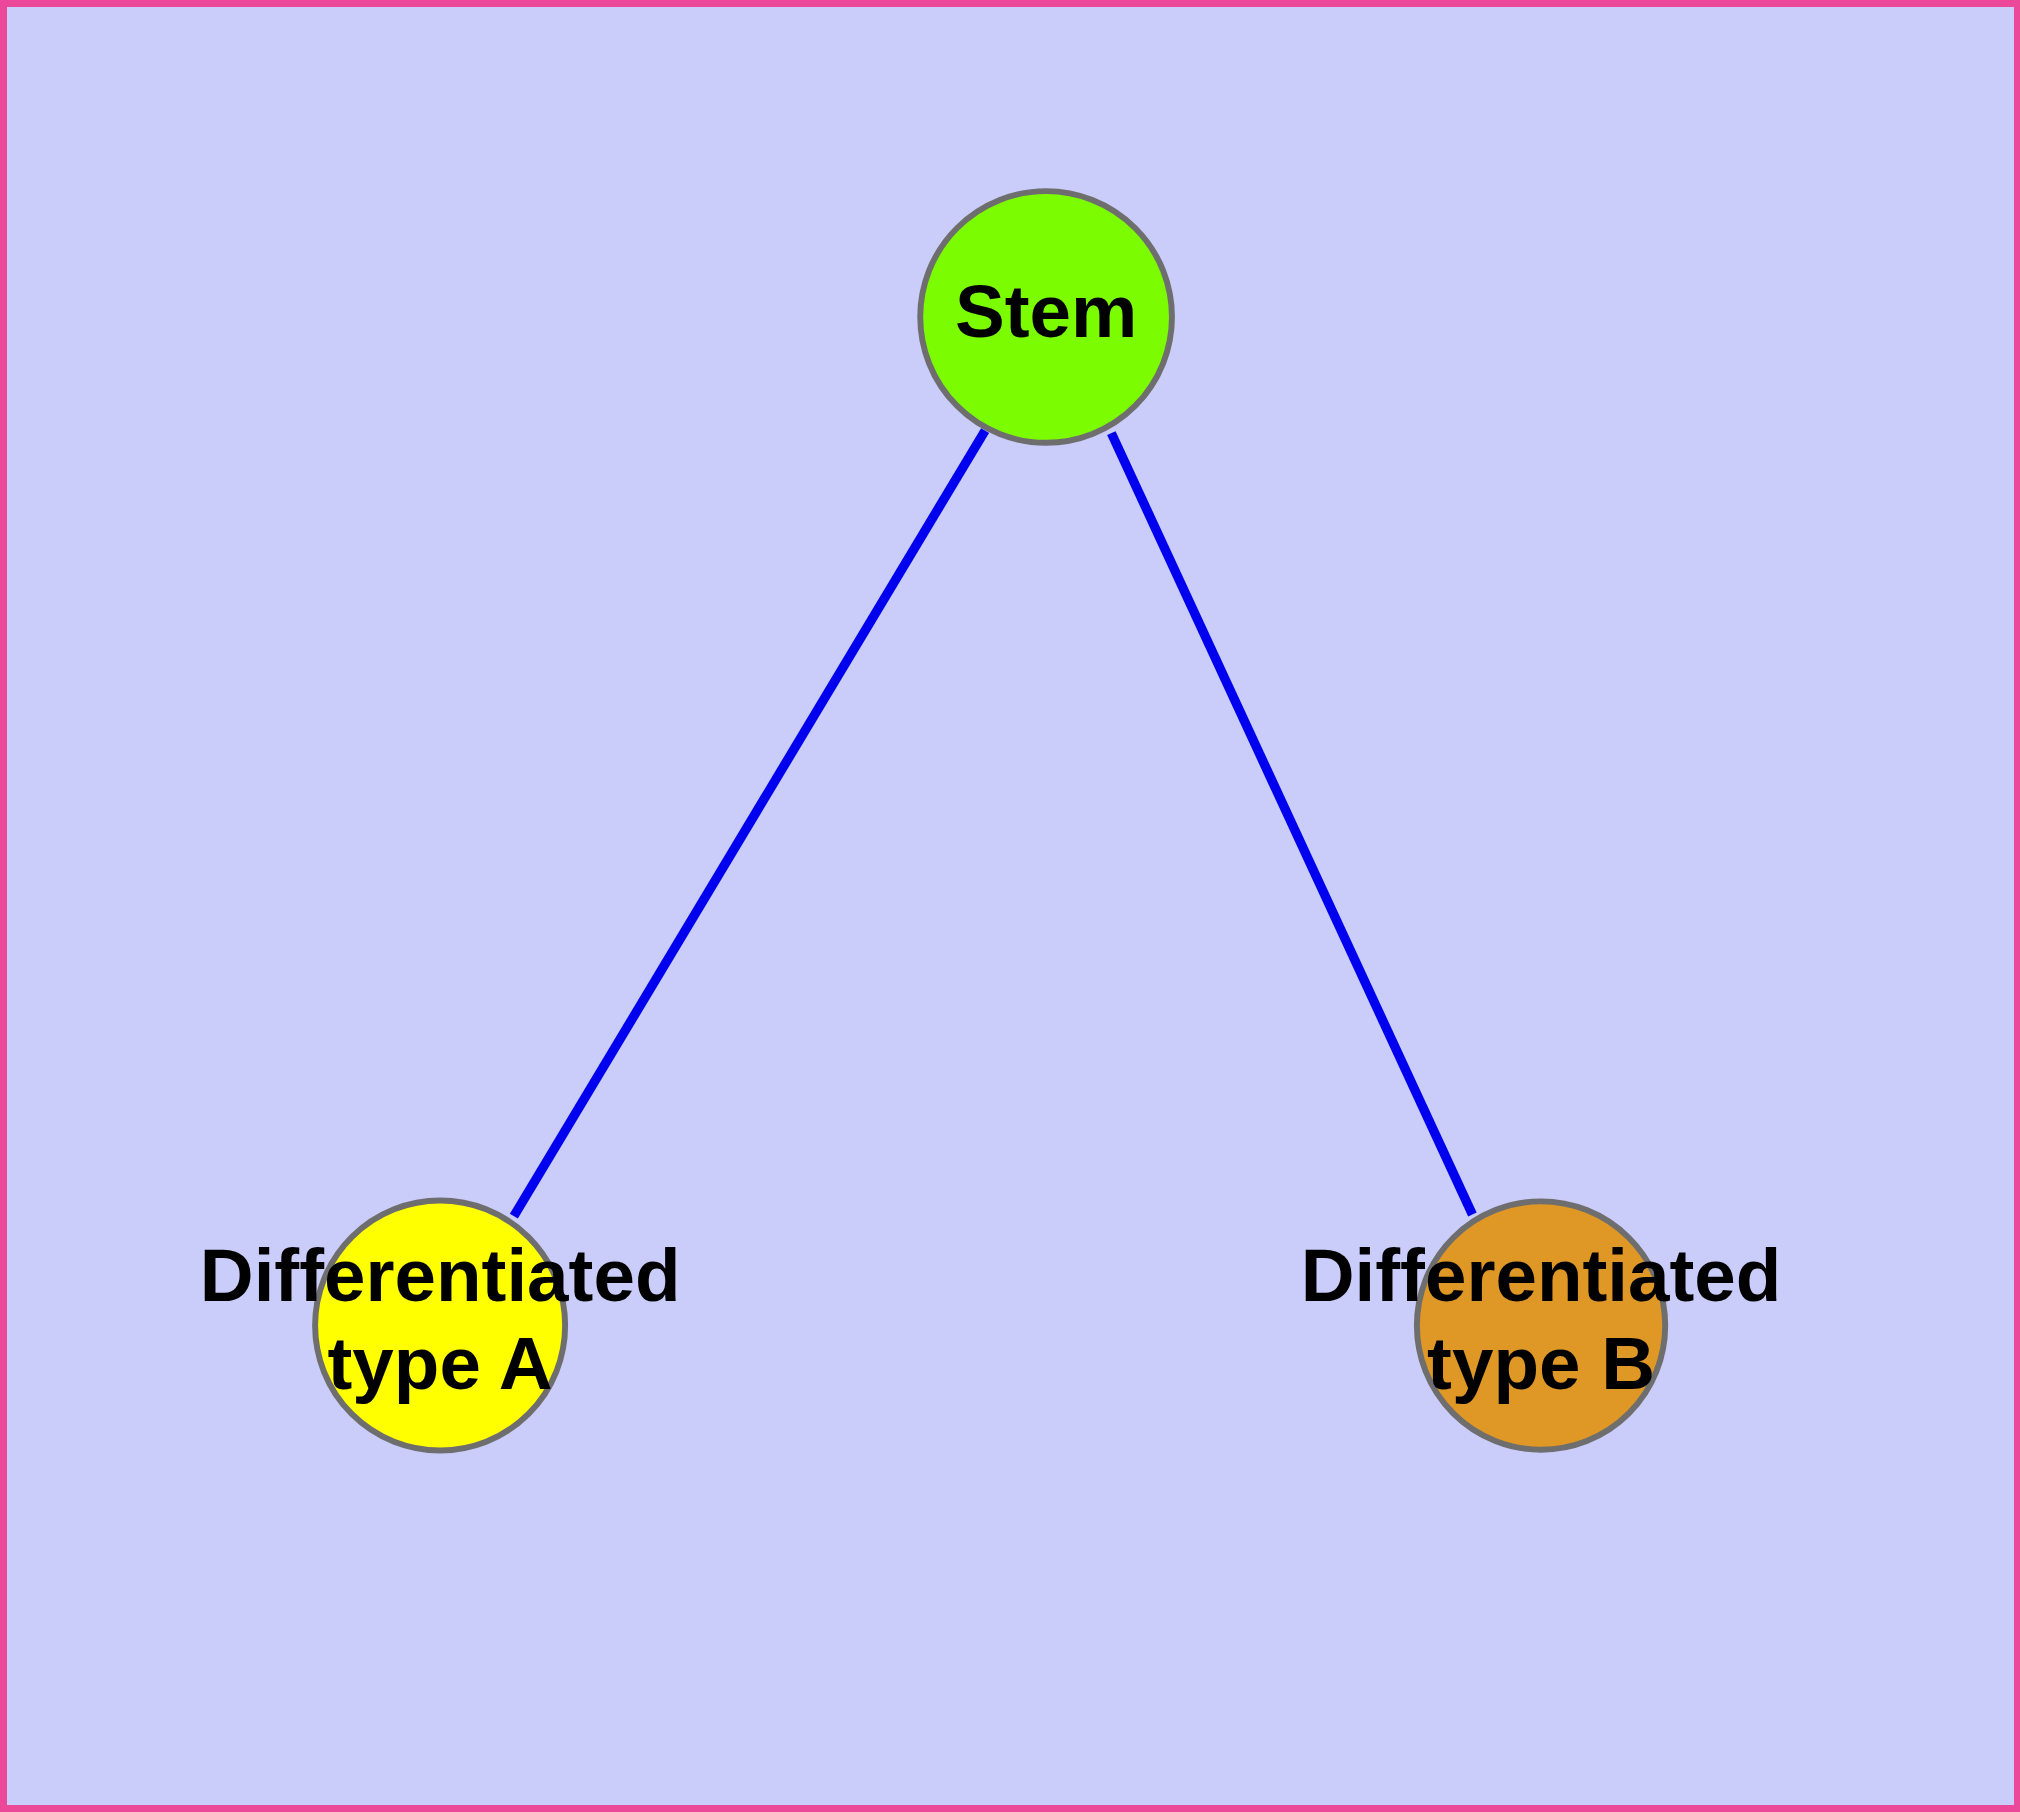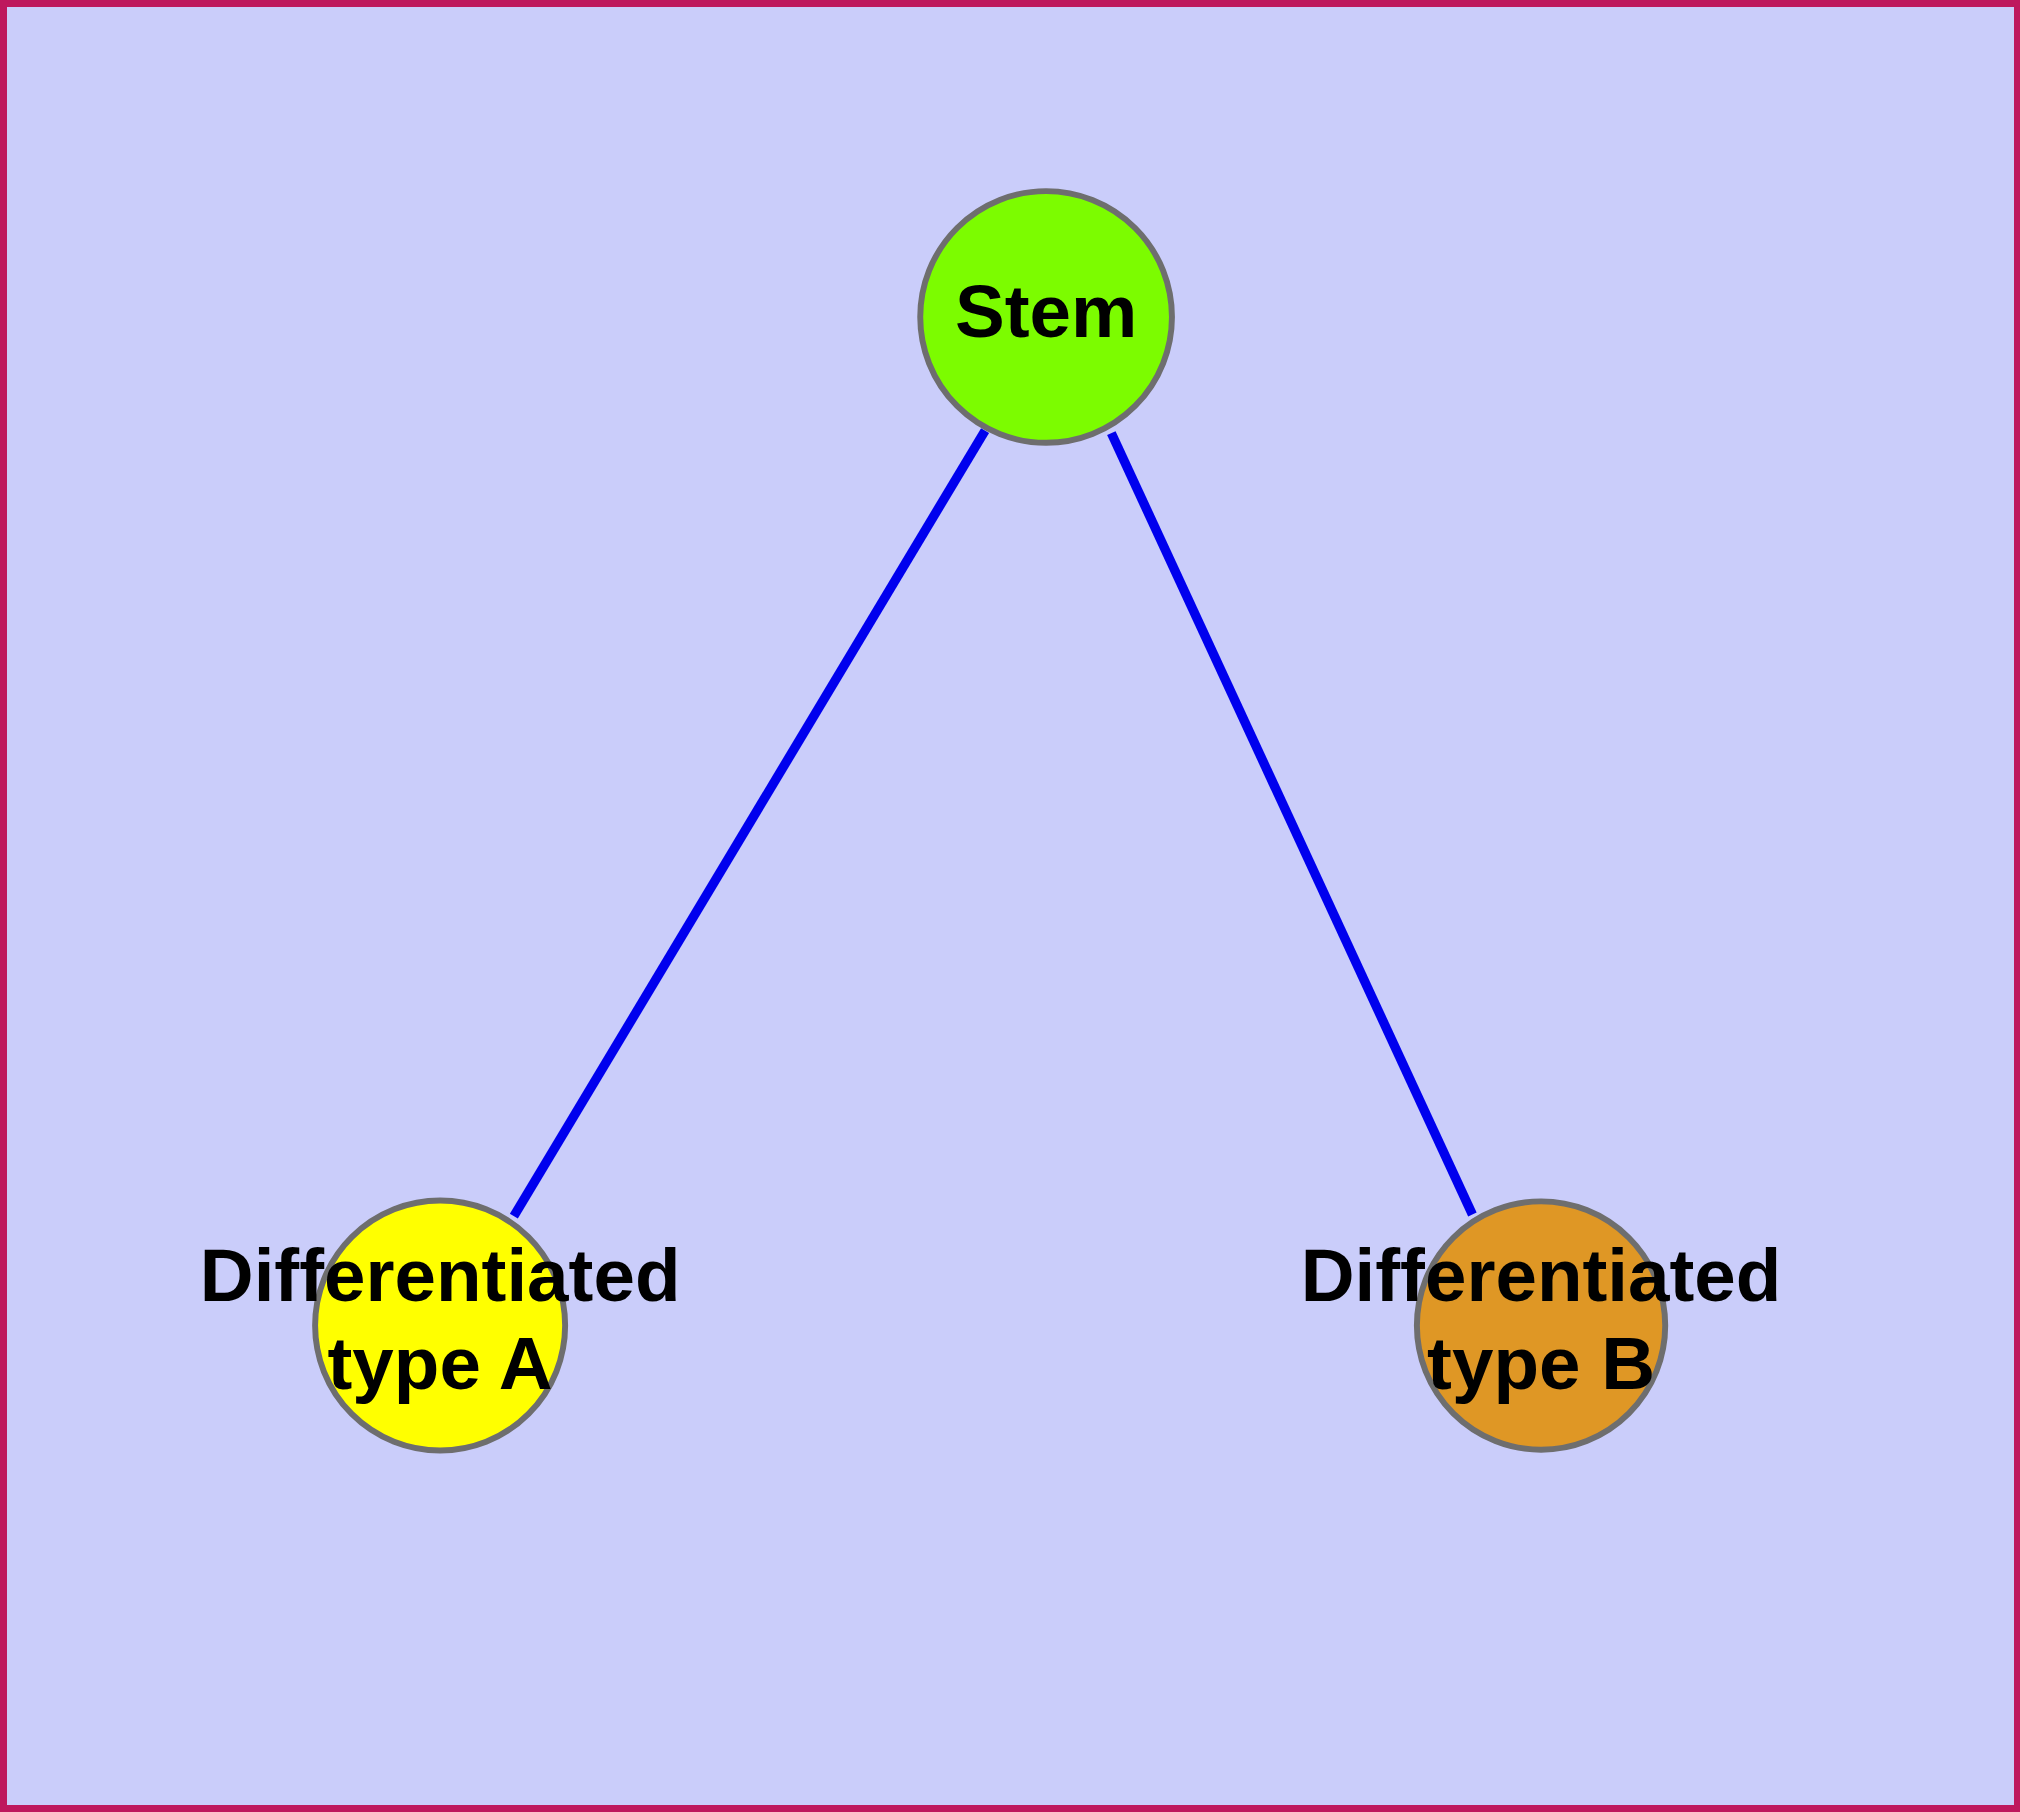--- a/index.html
+++ b/index.html
@@ -11,21 +11,21 @@
     width: 2021px;
     height: 1812px;
     overflow: hidden;
     font-family: "Liberation Sans", sans-serif;
   }
 
   #canvas {
     position: relative;
     width: 2021px;
     height: 1812px;
-    background: #be185d;
+    background: #ec4899;
   }
 
   #plot-area {
     position: absolute;
     left: 6.8px;
     top: 6.8px;
     width: 2007px;
     height: 1798px;
     background: #cacdfa;
   }

